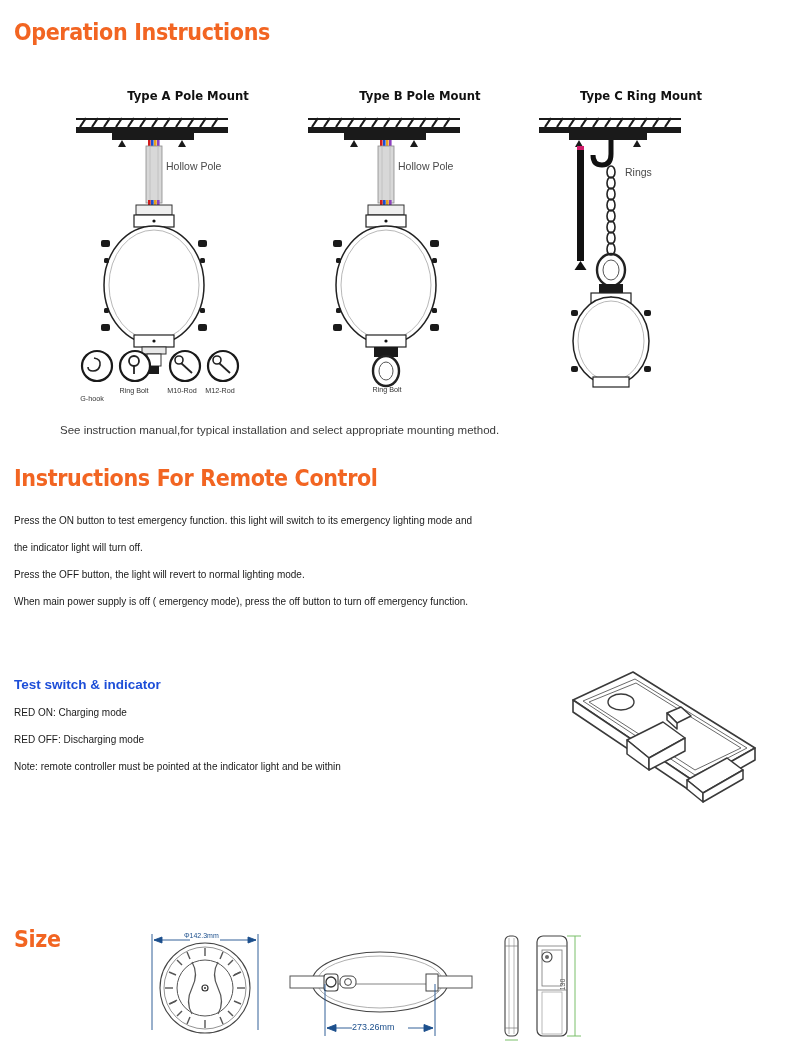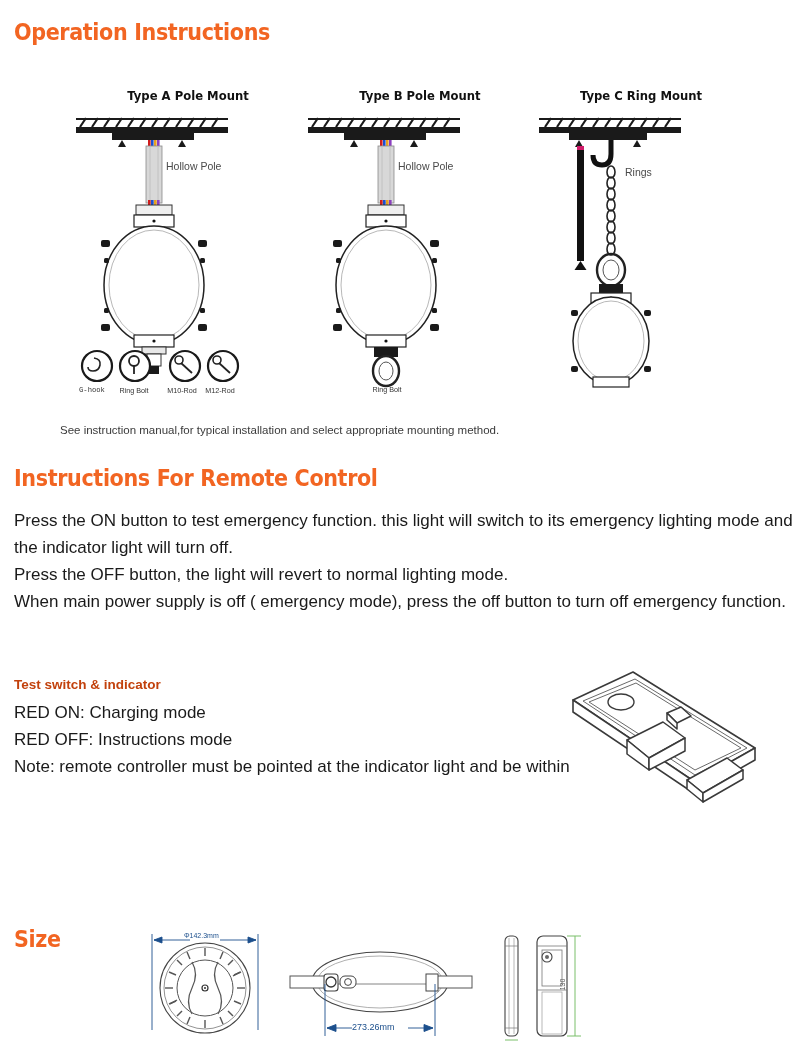--- a/index.html
+++ b/index.html
@@ -30,29 +30,29 @@
     transform-origin: left center;
   }
   #heading-operation { left: 14px; top: 19px; }
   #heading-remote    { left: 14px; top: 465px; }
   #heading-size      { left: 14px; top: 926px; }
 
   .subheading-orange {
     position: absolute;
     font-size: 13.5px;
     font-weight: bold;
-    color: #c2410c;
+    color: #1d4ed8;
     white-space: nowrap;
   }
   #subheading-test { left: 14px; top: 677px; }
 
   
   .para {
     position: absolute;
-    font-size: 17px;
+    font-size: 10px;
     line-height: 17px;
     color: #1a1a1a;
     white-space: nowrap;
   }
   .caption-note {
     position: absolute;
     font-size: 11.5px;
     color: #3a3a3a;
     white-space: nowrap;
   }
@@ -208,21 +208,21 @@
         </g>
       <g>
           <circle cx="99" cy="12" r="4" fill="none" stroke="#222" stroke-width="1.6"></circle>
           <line x1="101" y1="15" x2="112" y2="25" stroke="#222" stroke-width="1.8"></line>
         </g>
       <g>
           <circle cx="137" cy="12" r="4" fill="none" stroke="#222" stroke-width="1.6"></circle>
           <line x1="139" y1="15" x2="150" y2="25" stroke="#222" stroke-width="1.8"></line>
         </g>
     </svg>
-    <div class="fig-label-small" style="left:6px; top:298px; width:36px;font-family:Liberation Mono, monospace;">G-hook</div>
+    <div class="fig-label-small" style="left:6px; top:306px; width:36px;">G-hook</div>
     <div class="fig-label-small" style="left:44px; top:298px; width:44px;">Ring Bolt</div>
     <div class="fig-label-small" style="left:92px; top:298px; width:44px;">M10-Rod</div>
     <div class="fig-label-small" style="left:130px; top:298px; width:44px;">M12-Rod</div>
   </div>
 
   <div class="mount-figure" id="figure-type-b">
     <div class="mount-title">Type B Pole Mount</div>
 
     <svg width="240" height="300" viewBox="0 0 240 300">
       <g>
@@ -370,21 +370,21 @@
   <div class="section-heading" id="heading-remote">Instructions For Remote Control</div>
 
   <div class="para" style="left:14px; top:512px;">Press the ON button to test emergency function. this light will switch to its emergency lighting mode and</div>
   <div class="para" style="left:14px; top:539px;">the indicator light will turn off.</div>
   <div class="para" style="left:14px; top:566px;">Press the OFF button, the light will revert to normal lighting mode.</div>
   <div class="para" style="left:14px; top:593px;">When main power supply is off ( emergency mode), press the off button to turn off  emergency function.</div>
 
   <div class="subheading-orange" id="subheading-test">Test switch &amp; indicator</div>
 
   <div class="para" style="left:14px; top:704px;">RED ON: Charging mode</div>
-  <div class="para" style="left:14px; top:731px;">RED OFF: Instructions mode</div>
+  <div class="para" style="left:14px; top:731px;">RED OFF: Discharging mode</div>
   <div class="para" style="left:14px; top:758px;">Note: remote controller must be pointed at the indicator light and be within</div>
 
   <svg style="position:absolute; left:555px; top:660px;" width="200" height="150" viewBox="0 0 200 150">
     <g fill="#ffffff" stroke="#3a3a3a" stroke-width="1.6" stroke-linejoin="round">
       <path d="M18 40 L78 12 L200 88 L140 122 Z"></path>
       <path d="M18 40 L18 52 L140 134 L200 100 L200 88 L140 122 Z"></path>
     </g>
     <g fill="none" stroke="#6a6a6a" stroke-width="1">
       <path d="M28 41 L80 19 L192 88 L140 115 Z"></path>
       <path d="M34 42 L81 23 L186 88 L140 110 Z"></path>

